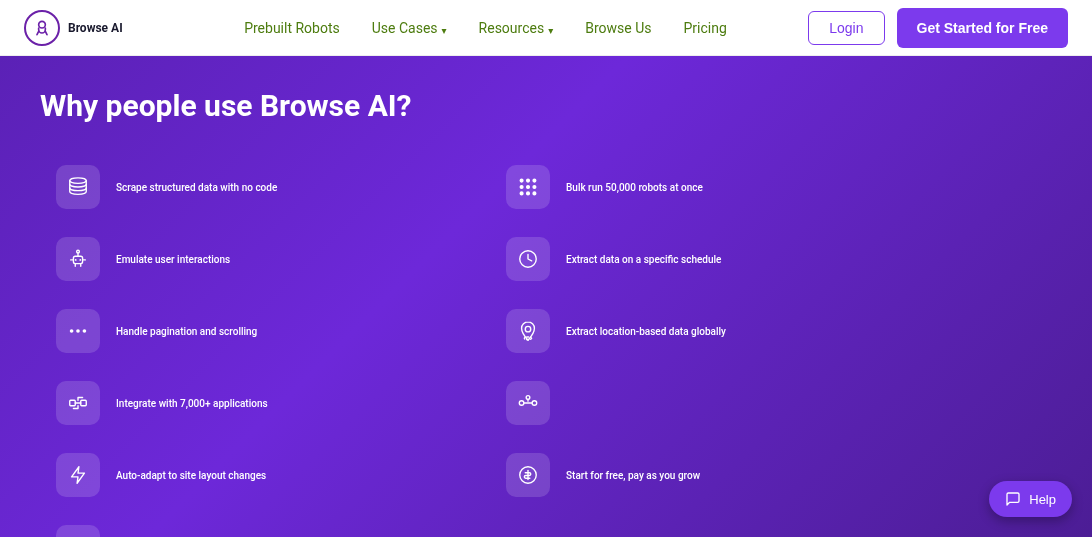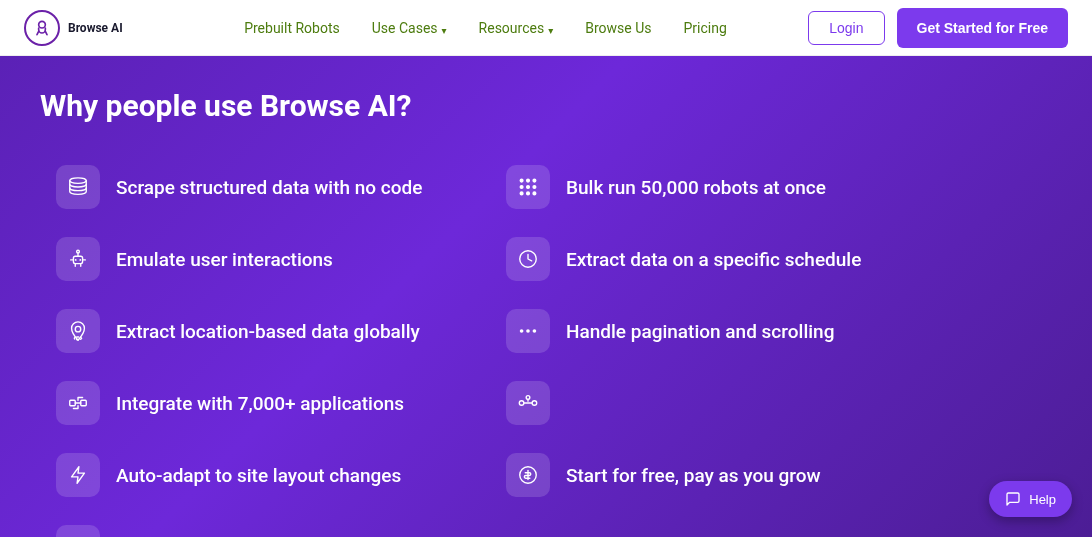--- a/index.html
+++ b/index.html
@@ -129,21 +129,21 @@
       width: 22px;
       height: 22px;
       stroke: #fff;
       fill: none;
       stroke-width: 1.5;
       stroke-linecap: round;
       stroke-linejoin: round;
     }
 
     .feature-label {
-      font-size: 19px;
+      font-size: 10px;
       color: #fff;
       font-weight: 500;
     }
 
     
     .help-btn {
       position: fixed;
       bottom: 20px;
       right: 20px;
       background: #7c3aed;
@@ -259,37 +259,37 @@
           <circle cx="12" cy="12" r="9"></circle>
           <polyline points="12 7 12 12 16 14"></polyline>
         </svg>
       </div>
       <span class="feature-label">Extract data on a specific schedule</span>
     </div>
 
     <div class="feature-item">
       <div class="feature-icon-box">
         <svg viewBox="0 0 24 24">
+          <circle cx="5" cy="12" r="2" fill="white" stroke="none"></circle>
+          <circle cx="12" cy="12" r="2" fill="white" stroke="none"></circle>
+          <circle cx="19" cy="12" r="2" fill="white" stroke="none"></circle>
+        </svg>
+      </div>
+      <span class="feature-label">Handle pagination and scrolling</span>
+    </div>
+
+    <div class="feature-item">
+      <div class="feature-icon-box">
+        <svg viewBox="0 0 24 24">
           <circle cx="12" cy="10" r="3"></circle>
           <path d="M12 2C8.13 2 5 5.13 5 9c0 5.25 7 13 7 13s7-7.75 7-13c0-3.87-3.13-7-7-7z"></path>
           <ellipse cx="12" cy="20" rx="4" ry="1.5" stroke-dasharray="2 2"></ellipse>
         </svg>
       </div>
       <span class="feature-label">Extract location-based data globally</span>
-    </div>
-
-    <div class="feature-item">
-      <div class="feature-icon-box">
-        <svg viewBox="0 0 24 24">
-          <circle cx="5" cy="12" r="2" fill="white" stroke="none"></circle>
-          <circle cx="12" cy="12" r="2" fill="white" stroke="none"></circle>
-          <circle cx="19" cy="12" r="2" fill="white" stroke="none"></circle>
-        </svg>
-      </div>
-      <span class="feature-label">Handle pagination and scrolling</span>
     </div>
 
 
     <div class="feature-item">
       <div class="feature-icon-box">
         <svg viewBox="0 0 24 24">
           <rect x="3" y="9" width="6" height="6" rx="1"></rect>
           <rect x="15" y="9" width="6" height="6" rx="1"></rect>
           <line x1="9" y1="12" x2="15" y2="12"></line>
           <path d="M12 9 V6 H17"></path>

